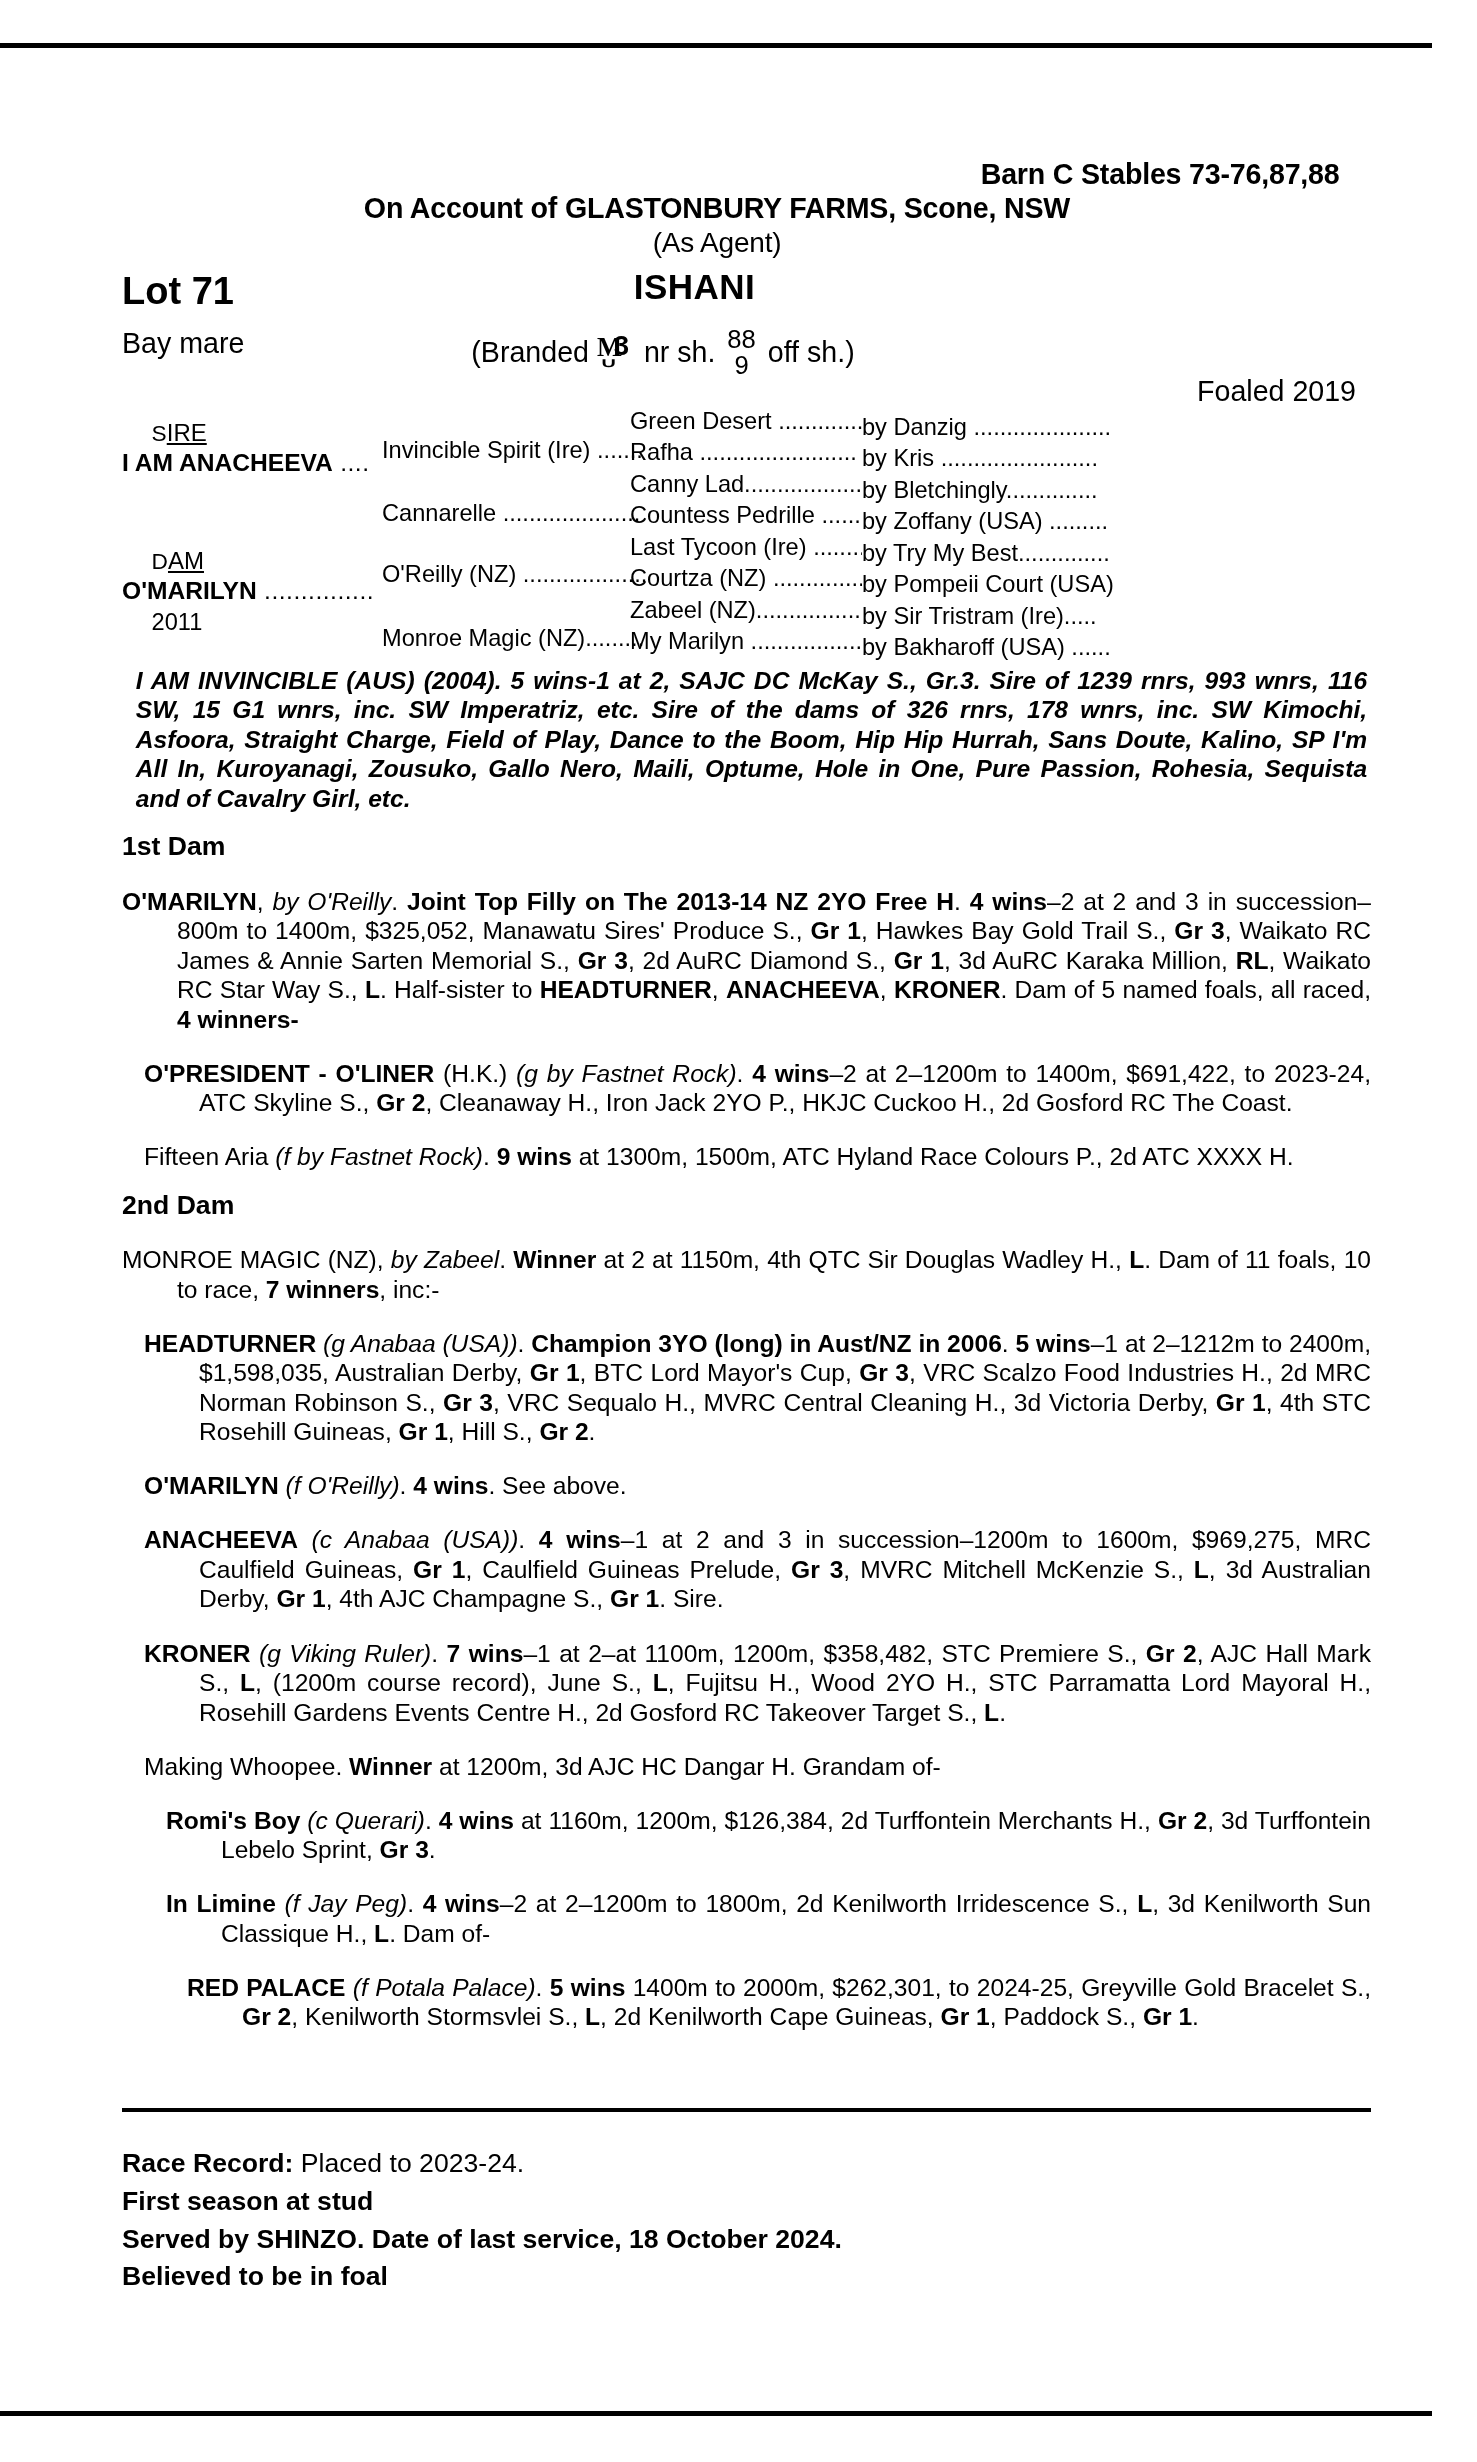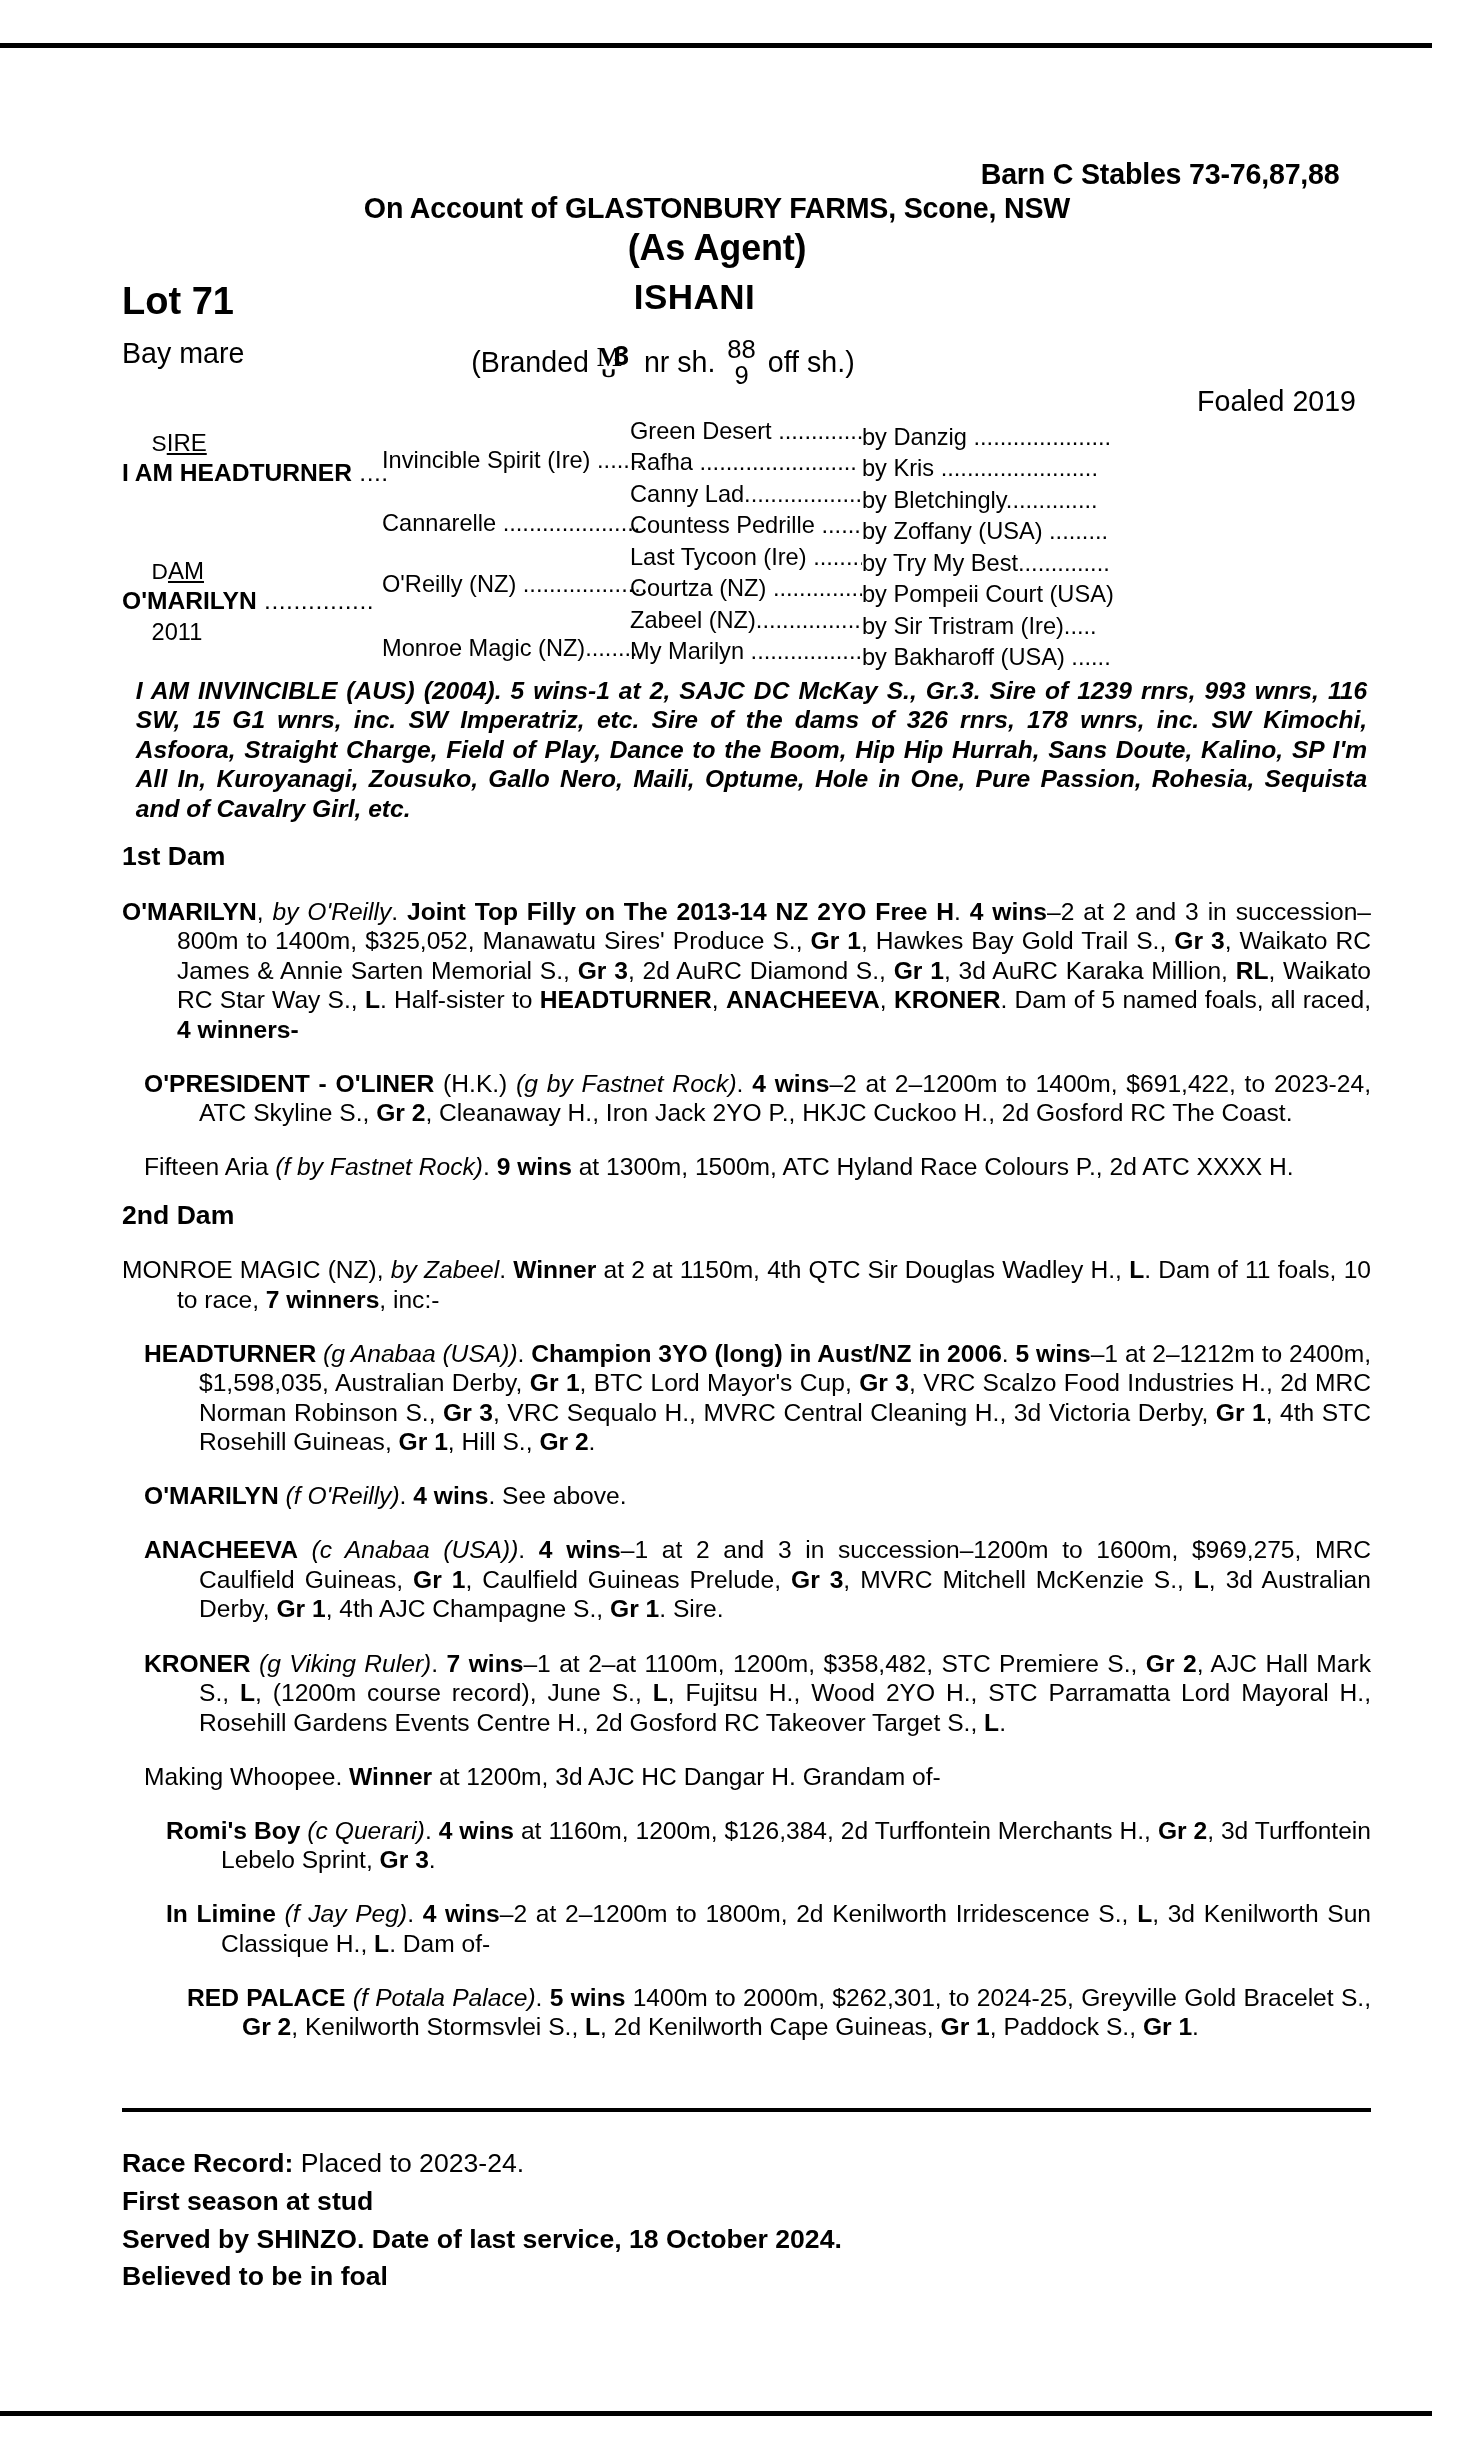--- a/index.html
+++ b/index.html
@@ -67,22 +67,22 @@
   .account {
     text-align: center;
     font-weight: bold;
     font-size: 28.6px;
     line-height: 1.18;
     letter-spacing: -0.2px;
     padding-right: 59px;
   }
   .asagent {
     text-align: center;
-    font-weight: bold;
-    font-size: 36px;
+    font-weight: normal;
+    font-size: 28px;
     line-height: 1.25;
     letter-spacing: -0.2px;
     padding-right: 59px;
   }
 
   .lotline {
     position: relative;
     height: 51px;
     margin-top: 9.9px;
   }
@@ -318,21 +318,21 @@
         <span>off sh.)</span>
       </span>
       <span class="foaled">Foaled 2019</span>
     </div>
 
     <div class="pedigree">
 
       <div class="ped-col1">
         <div class="sireblock">
           <div class="sd-label"><span class="cap">S</span><span class="sm">IRE</span></div>
-          <div class="sd-name"><span>I AM HEADTURNER</span><span class="dots"> ....</span></div>
+          <div class="sd-name"><span>I AM ANACHEEVA</span><span class="dots"> ....</span></div>
         </div>
         <div class="damblock">
           <div class="sd-label"><span class="cap">D</span><span class="sm">AM</span></div>
           <div class="sd-name"><span>O'MARILYN</span><span class="dots"> ...............</span></div>
           <div class="sd-year">2011</div>
         </div>
       </div>
 
       <div class="ped-col2">
         <div class="g2row r1">Invincible Spirit (Ire) .......</div>

